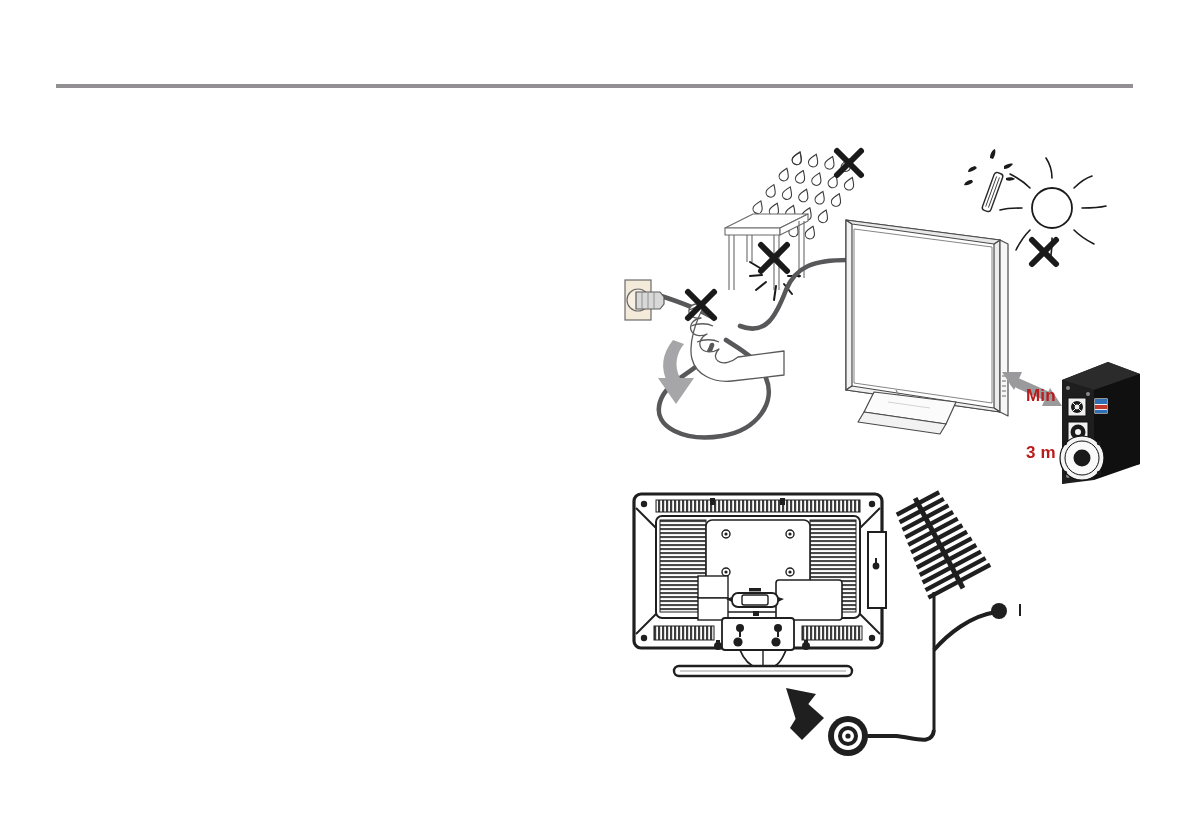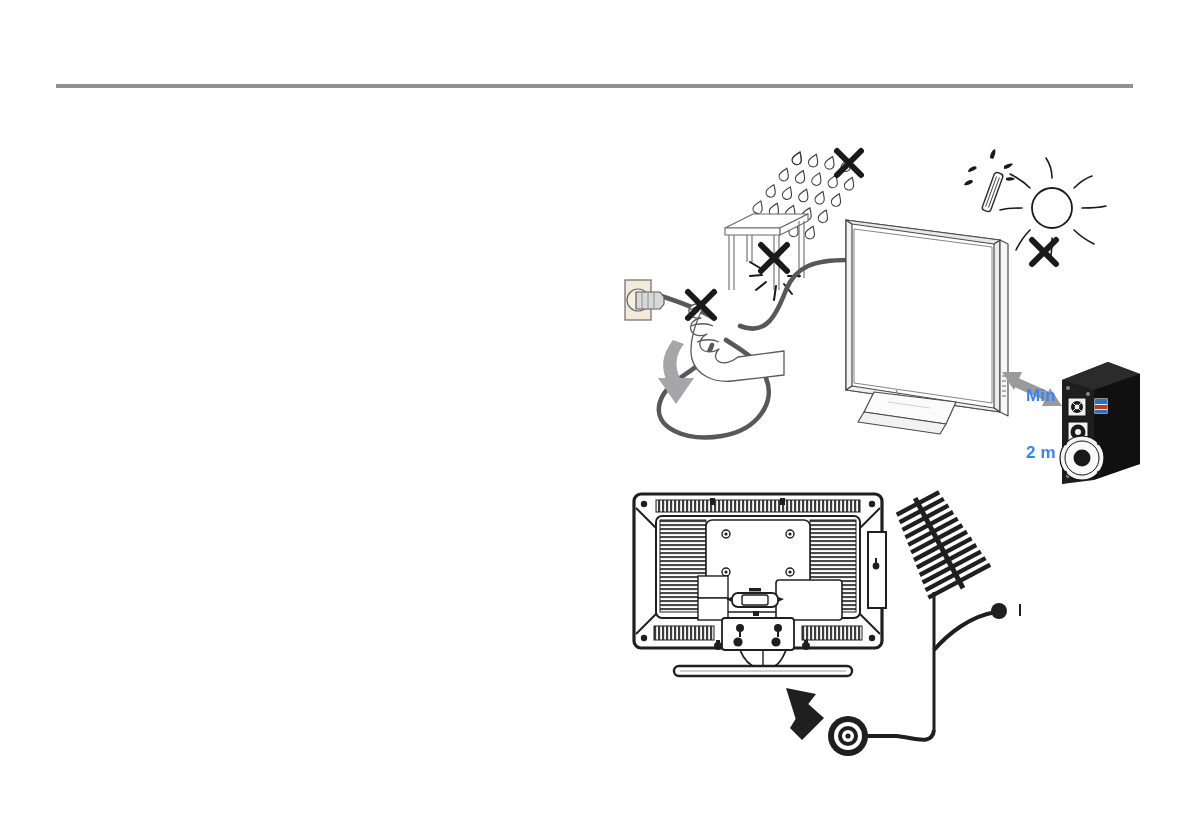--- a/index.html
+++ b/index.html
@@ -12,21 +12,21 @@
                background:#939094;}
 
   
   .fig{position:absolute;}
   #fig-top{left:600px;top:140px;width:580px;height:360px;}
   #fig-bottom{left:610px;top:480px;width:470px;height:300px;}
 
   svg{display:block;overflow:visible;}
 
   .lbl{position:absolute;font-weight:bold;font-size:17px;line-height:19px;
-       letter-spacing:0.2px;color:#3b82f6;white-space:pre;}
+       letter-spacing:0.2px;color:#b91c1c;white-space:pre;}
   #min-label{left:1026px;top:348px;}
 </style>
 </head>
 <body>
 
 <div class="page">
 
   <div class="header-rule"></div>
 
   <div class="fig" id="fig-top">
@@ -245,21 +245,21 @@
             <circle cx="465" cy="333" r="2.2"></circle>
               <circle cx="499" cy="333" r="2.2"></circle>
           </g>
         </g>
       </g>
     </svg>
   </div>
 
   <div class="lbl" id="min-label">
     <div>Min</div>
-    <div>2 m</div>
+    <div>3 m</div>
   </div>
 
   <div class="fig" id="fig-bottom">
     <svg width="470" height="300" viewBox="0 0 470 300">
       <defs>
         <pattern id="vent" width="3" height="4" patternUnits="userSpaceOnUse">
           <rect width="3" height="2.1" fill="#4a4a4a"></rect>
         </pattern>
         <pattern id="ventH" width="4" height="3" patternUnits="userSpaceOnUse">
           <rect width="2.2" height="3" fill="#3c3c3c"></rect>

